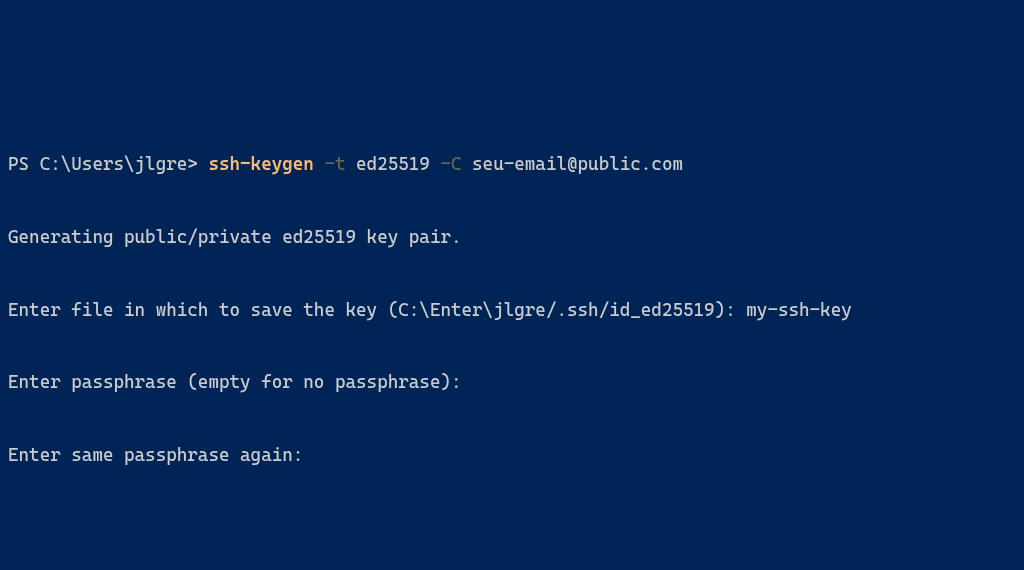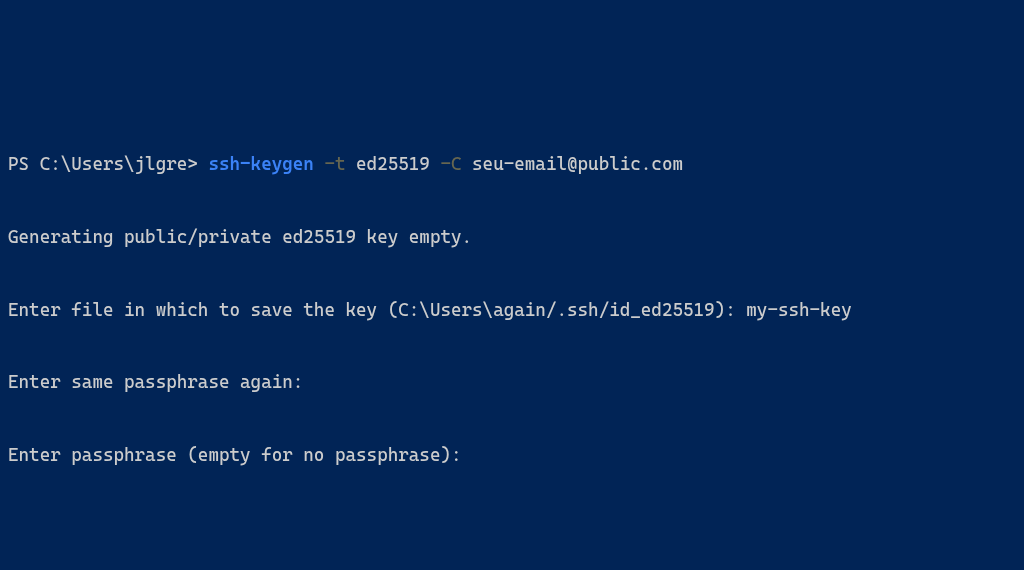--- a/index.html
+++ b/index.html
@@ -24,42 +24,42 @@
       height: 100%;
     }
     .line {
       display: block;
       white-space: pre;
     }
     .prompt {
       color: #cccccc;
     }
     .cmd-bright {
-      color: #3b82f6;
+      color: #fdba74;
       font-weight: 600;
     }
     .arg-dim {
       color: #666650;
     }
     .arg-val {
       color: #cccccc;
       margin-top: 12px;
     }
   </style>
 </head>
 <body>
 
 
 
 <div class="terminal">
   <span class="line"><span class="prompt">PS C:\Users\jlgre&gt; </span><span class="cmd-bright">ssh-keygen</span><span> </span><span class="arg-dim">-t</span><span> </span><span class="arg-val">ed25519</span><span> </span><span class="arg-dim">-C</span><span> </span><span class="arg-val">seu-email@public.com</span></span>
-  <span class="line">Generating public/private ed25519 key empty.</span>
-  <span class="line">Enter file in which to save the key (C:\Users\again/.ssh/id_ed25519): my-ssh-key</span>
+  <span class="line">Generating public/private ed25519 key pair.</span>
+  <span class="line">Enter file in which to save the key (C:\Enter\jlgre/.ssh/id_ed25519): my-ssh-key</span>
+  <span class="line">Enter passphrase (empty for no passphrase):</span>
   <span class="line">Enter same passphrase again:</span>
-  <span class="line">Enter passphrase (empty for no passphrase):</span>
   
   
   
   
   
   
   
   
   
   

